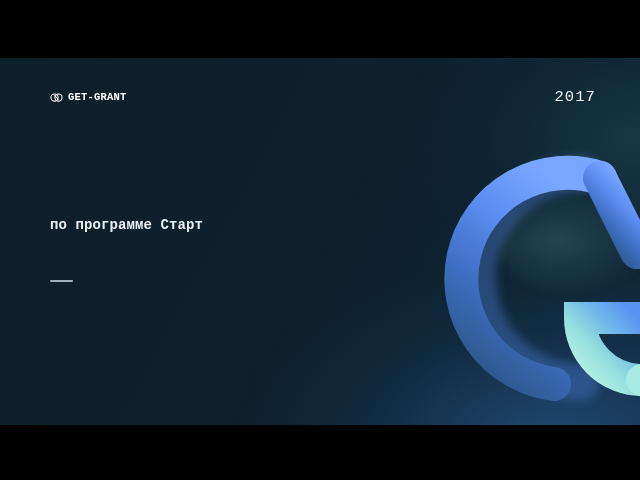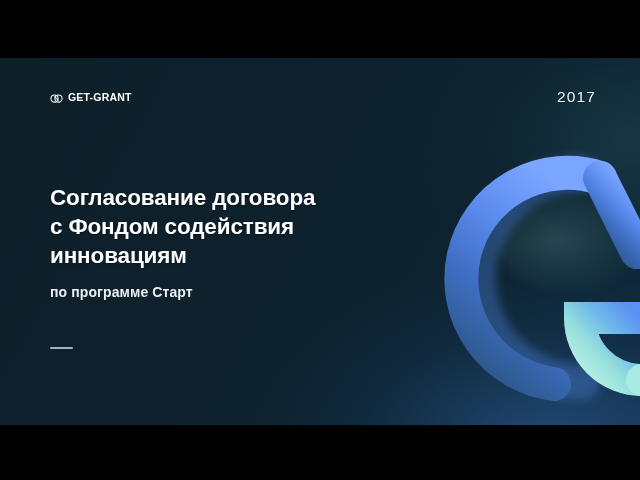--- a/index.html
+++ b/index.html
@@ -25,20 +25,21 @@
 
   
   #stage {
     position:absolute; left:0; top:58px;
     width:640px; height:367px;
     overflow:hidden;
     background:
       radial-gradient(ellipse 420px 260px at 86% 106%, rgba(46,102,168,0.55) 0%, rgba(30,70,120,0.20) 45%, rgba(0,0,0,0) 72%),
       radial-gradient(ellipse 300px 200px at 99% 22%, rgba(44,92,104,0.30) 0%, rgba(20,50,62,0.10) 50%, rgba(0,0,0,0) 75%),
       linear-gradient(118deg, #0d1f29 0%, #0e212c 42%, #0d2330 70%, #10293b 100%);
+    font-family: Liberation Mono, monospace;
   }
 
   
   #emark {
     position:absolute;
     left:404px; top:84px;
     width:300px; height:272px;
     pointer-events:none;
   }
   #emark svg { display:block; width:100%; height:100%; }
@@ -91,21 +92,21 @@
   #title {
     color:#ffffff;
     font-size:22.5px;
     font-weight:bold;
     line-height:29px;
     letter-spacing:-0.15px;
     white-space:pre-line;
     text-shadow:0 1px 2px rgba(0,0,0,0.35);
   }
   #subtitle {
-    margin-top:12px;
+    margin-top:32px;
     color:#e9eff3;
     font-size:14px;
     font-weight:bold;
     line-height:20px;
     letter-spacing:0.1px;
   }
   #rule {
     margin-top:45px;
     width:23px; height:2px;
     background:#9fb3bd;
@@ -171,23 +172,20 @@
             <path d="M9.5 9.5 L16.5 16.5" stroke="#ffffff" stroke-width="2.1" stroke-linecap="round"></path>
           </svg>
         </span>
         <span class="wordmark">GET-GRANT</span>
       </div>
 
       <div id="year">2017</div>
     </div>
 
     <div id="copy">
-      <div id="title">Согласование договора
-с Фондом содействия
-инновациям</div>
       <div id="subtitle">по программе Старт</div>
       <div id="rule"></div>
     </div>
 
   </div>
 
   <div class="bar bar-bottom"></div>
 </div>
 
 </body></html>

